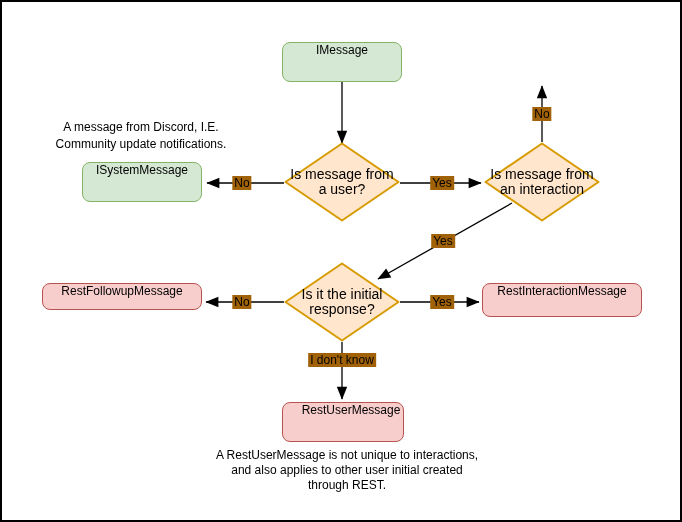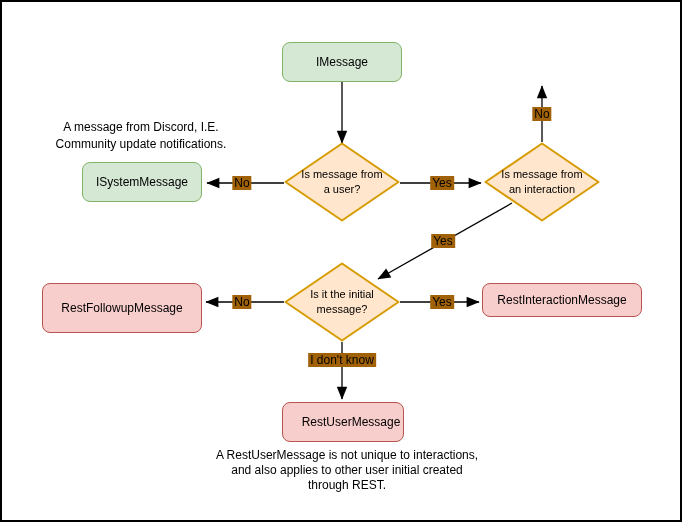--- a/index.html
+++ b/index.html
@@ -4,31 +4,31 @@
 <style>
   * { margin:0; padding:0; box-sizing:border-box; }
   html,body { background:#ffffff; }
   .canvas {
     position:relative; width:682px; height:522px;
     background:#ffffff; border:2px solid #000000;
     font-family:"Liberation Sans", sans-serif; color:#000000; overflow:hidden;
   }
   .edges { position:absolute; left:0; top:0; width:678px; height:518px; pointer-events:none; }
   .node {
-    position:absolute; display:flex; align-items:center; justify-content:center;
+    position:absolute; display:flex; align-items:flex-start; justify-content:center;
     font-size:12px; text-align:center; border-radius:8px; border:1px solid #000;
   }
   .node.green { background:#d5e8d4; border-color:#82b366; }
   .node.red   { background:#f8cecc; border-color:#b85450; }
   .diamond { position:absolute; }
   .diamond svg.shape { position:absolute; left:0; top:0; width:100%; height:100%; }
   .dlabel {
     position:absolute; left:0; top:0; right:0; bottom:0;
     display:flex; flex-direction:column; align-items:center; justify-content:center;
-    font-size:11px; line-height:15px; text-align:center;
+    font-size:14px; line-height:15px; text-align:center;
   }
   .edge-label {
     position:absolute; transform:translate(-50%,-50%);
     font-size:12px; line-height:14px; background:#a16207; padding:0 2px; white-space:nowrap;
   }
   .annotation { position:absolute; font-size:12px; text-align:center; }
   .annotation.top { line-height:17px; }
   .annotation.bottom { line-height:15px; }
 </style>
 </head>
@@ -78,25 +78,25 @@
       <span>an interaction</span>
     </div>
   </div>
 
   <div class="diamond" style="left:282px;top:260px;width:116px;height:80px;">
     <svg class="shape" viewBox="0 0 116 80" preserveAspectRatio="none">
       <polygon points="58,1.5 114.5,40 58,78.5 1.5,40" fill="#ffe6cc" stroke="#d79b00" stroke-width="2" stroke-linejoin="round"></polygon>
     </svg>
     <div class="dlabel">
       <span>Is it the initial</span>
-      <span>message?</span>
+      <span>response?</span>
     </div>
   </div>
 
-  <div class="node red" style="left:40px;top:281px;width:160px;height:50px;">
+  <div class="node red" style="left:40px;top:281px;width:160px;height:27px;">
     <span>RestFollowupMessage</span>
   </div>
   <div class="node red" style="left:480px;top:281px;width:160px;height:34px;">
     <span>RestInteractionMessage</span>
   </div>
   <div class="node red" style="left:280px;top:400px;width:122px;height:40px;padding-left:16px;">
     <span>RestUserMessage</span>
   </div>
 
   <span class="edge-label" style="left:240px;top:181px;">No</span>

